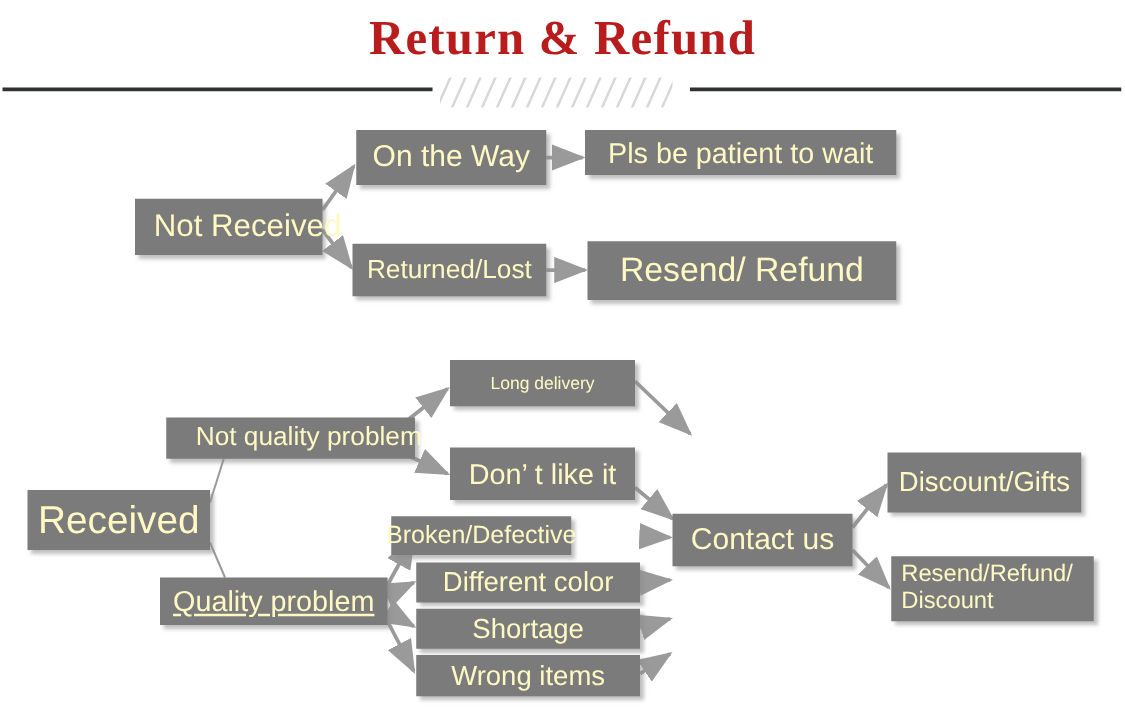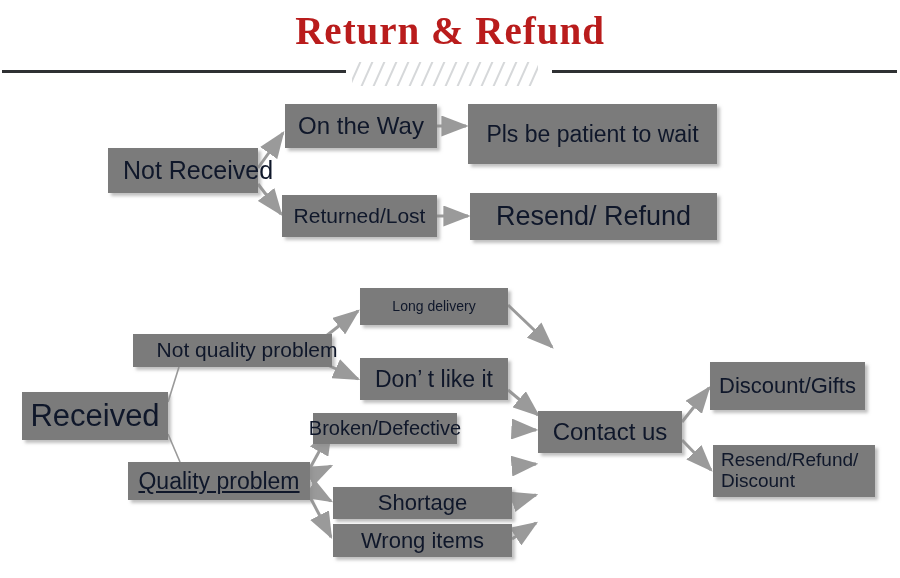--- a/index.html
+++ b/index.html
@@ -63,21 +63,21 @@
     background: #d6d8da;
     transform: rotate(24deg);
     transform-origin: center;
     display: block;
   }
 
   
   .box {
     position: absolute;
     background: #7b7b7b;
-    color: #0f172a;
+    color: #fef9c3;
     box-shadow: 3px 3px 3px rgba(140,140,140,0.55);
     display: flex;
     align-items: center;
     justify-content: center;
     line-height: 1.08;
     white-space: pre;
     box-sizing: border-box;
     z-index: 3;
   }
 
@@ -152,42 +152,43 @@
       <path d="M682,422 L709,388"></path>
       <path d="M682,440 L711,470"></path>
     </g>
     <g stroke="#9a9a9a" stroke-width="1.6" fill="none">
 
       <path d="M168,402 L179,367"></path>
       <path d="M168,434 L180,462"></path>
     </g>
   </svg>
 
-  <div class="box" style="left:108px; top:148px; width:150px; height:45px; font-size:25px;padding-left:30px;">Not Received</div>
+  <div class="box" style="left:108px; top:159px; width:150px; height:45px; font-size:25px;padding-left:30px;">Not Received</div>
 
   <div class="box" style="left:285px; top:104px; width:152px; height:44px; font-size:24px;">On the Way</div>
 
-  <div class="box" style="left:468px; top:104px; width:249px; height:60px; font-size:23px;">Pls be patient to wait</div>
+  <div class="box" style="left:468px; top:104px; width:249px; height:36px; font-size:23px;">Pls be patient to wait</div>
 
   <div class="box" style="left:282px; top:195px; width:155px; height:42px; font-size:21px;">Returned/Lost</div>
 
   <div class="box" style="left:470px; top:193px; width:247px; height:47px; font-size:27px;">Resend/ Refund</div>
 
   <div class="box" style="left:22px; top:392px; width:146px; height:48px; font-size:31px;">Received</div>
 
   <div class="box" style="left:133px; top:334px; width:199px; height:33px; font-size:21px;padding-left:29px;">Not quality problem</div>
 
   <div class="box" style="left:128px; top:462px; width:182px; height:38px; font-size:23px;text-decoration:underline;">Quality problem</div>
 
   <div class="box" style="left:360px; top:288px; width:148px; height:37px; font-size:14px;">Long delivery</div>
 
   <div class="box" style="left:360px; top:358px; width:148px; height:42px; font-size:23px;">Don’ t like it</div>
 
   <div class="box" style="left:313px; top:413px; width:144px; height:31px; font-size:20px;">Broken/Defective</div>
 
+  <div class="box" style="left:333px; top:450px; width:179px; height:32px; font-size:22px;">Different color</div>
 
   <div class="box" style="left:333px; top:524px; width:179px; height:33px; font-size:22px;">Wrong items</div>
 
   <div class="box" style="left:333px; top:487px; width:179px; height:32px; font-size:22px;">Shortage</div>
 
   <div class="box" style="left:538px; top:411px; width:144px; height:42px; font-size:24px;">Contact us</div>
 
   <div class="box" style="left:710px; top:362px; width:155px; height:48px; font-size:22px;">Discount/Gifts</div>
 
   <div class="box" style="left:713px; top:445px; width:162px; height:52px; font-size:19px; justify-content:flex-start; padding-left:8px; text-align:left;">Resend/Refund/

